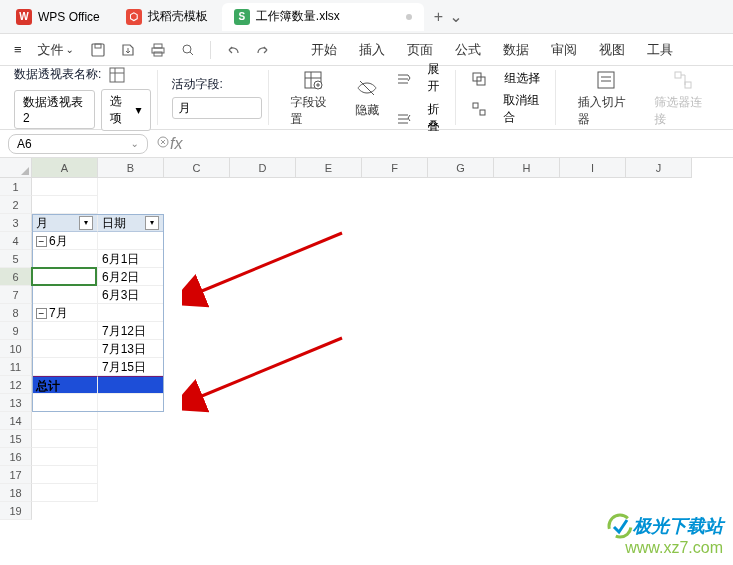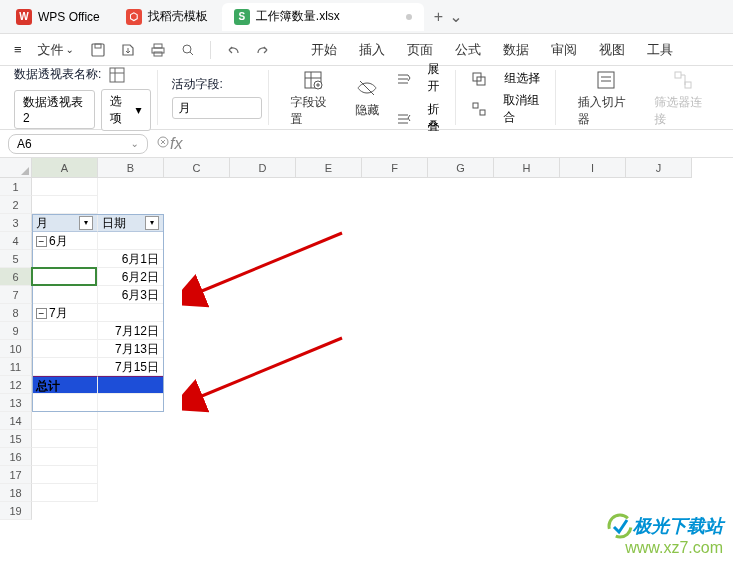--- a/index.html
+++ b/index.html
@@ -49,21 +49,21 @@
 .corner::after { content: ''; position: absolute; right: 2px; bottom: 2px; border-left: 8px solid transparent; border-bottom: 8px solid #bbb; }
 .colh { width: 66px; background: #f5f6f7; border-right: 1px solid #ddd; border-bottom: 1px solid #ddd; text-align: center; font-size: 11px; color: #555; line-height: 20px; }
 .colh.active { background: #e0e8dc; }
 .gridbody { display: flex; }
 .rowheaders { width: 32px; }
 .rowh { height: 18px; background: #f5f6f7; border-right: 1px solid #ddd; border-bottom: 1px solid #eee; text-align: center; font-size: 11px; color: #555; line-height: 18px; }
 .rowh.active { background: #e0e8dc; }
 .cells { position: relative; flex: 1; }
 .crow { display: flex; height: 18px; }
 .cell { width: 66px; height: 18px; border-right: 1px solid #eee; border-bottom: 1px solid #eee; font-size: 12px; padding: 0 4px; line-height: 18px; overflow: hidden; white-space: nowrap; }
-.cell.right { text-align: right; }
+.cell.right { text-align: left; }
 .cell.header { background: #dce6f1; border-bottom: 1px solid #b5c7de; font-weight: normal; display: flex; align-items: center; justify-content: space-between; }
 .cell.header .ddbtn { width: 14px; height: 14px; border: 1px solid #999; background: #fff; display: flex; align-items: center; justify-content: center; font-size: 8px; }
 .cell.total { background: #1d4ed8; border-top: 1px solid #701a75; font-weight: bold; }
 .cell .minusbox { display: inline-block; width: 11px; height: 11px; border: 1px solid #888; text-align: center; line-height: 9px; font-size: 10px; margin-right: 2px; vertical-align: middle; }
 .selcell { position: absolute; border: 2px solid #3a8a3a; background: transparent; pointer-events: none; }
 .pivotborder { position: absolute; border: 1px solid #9bb5d4; pointer-events: none; }
 
 
 .arrow { position: absolute; pointer-events: none; }
 

